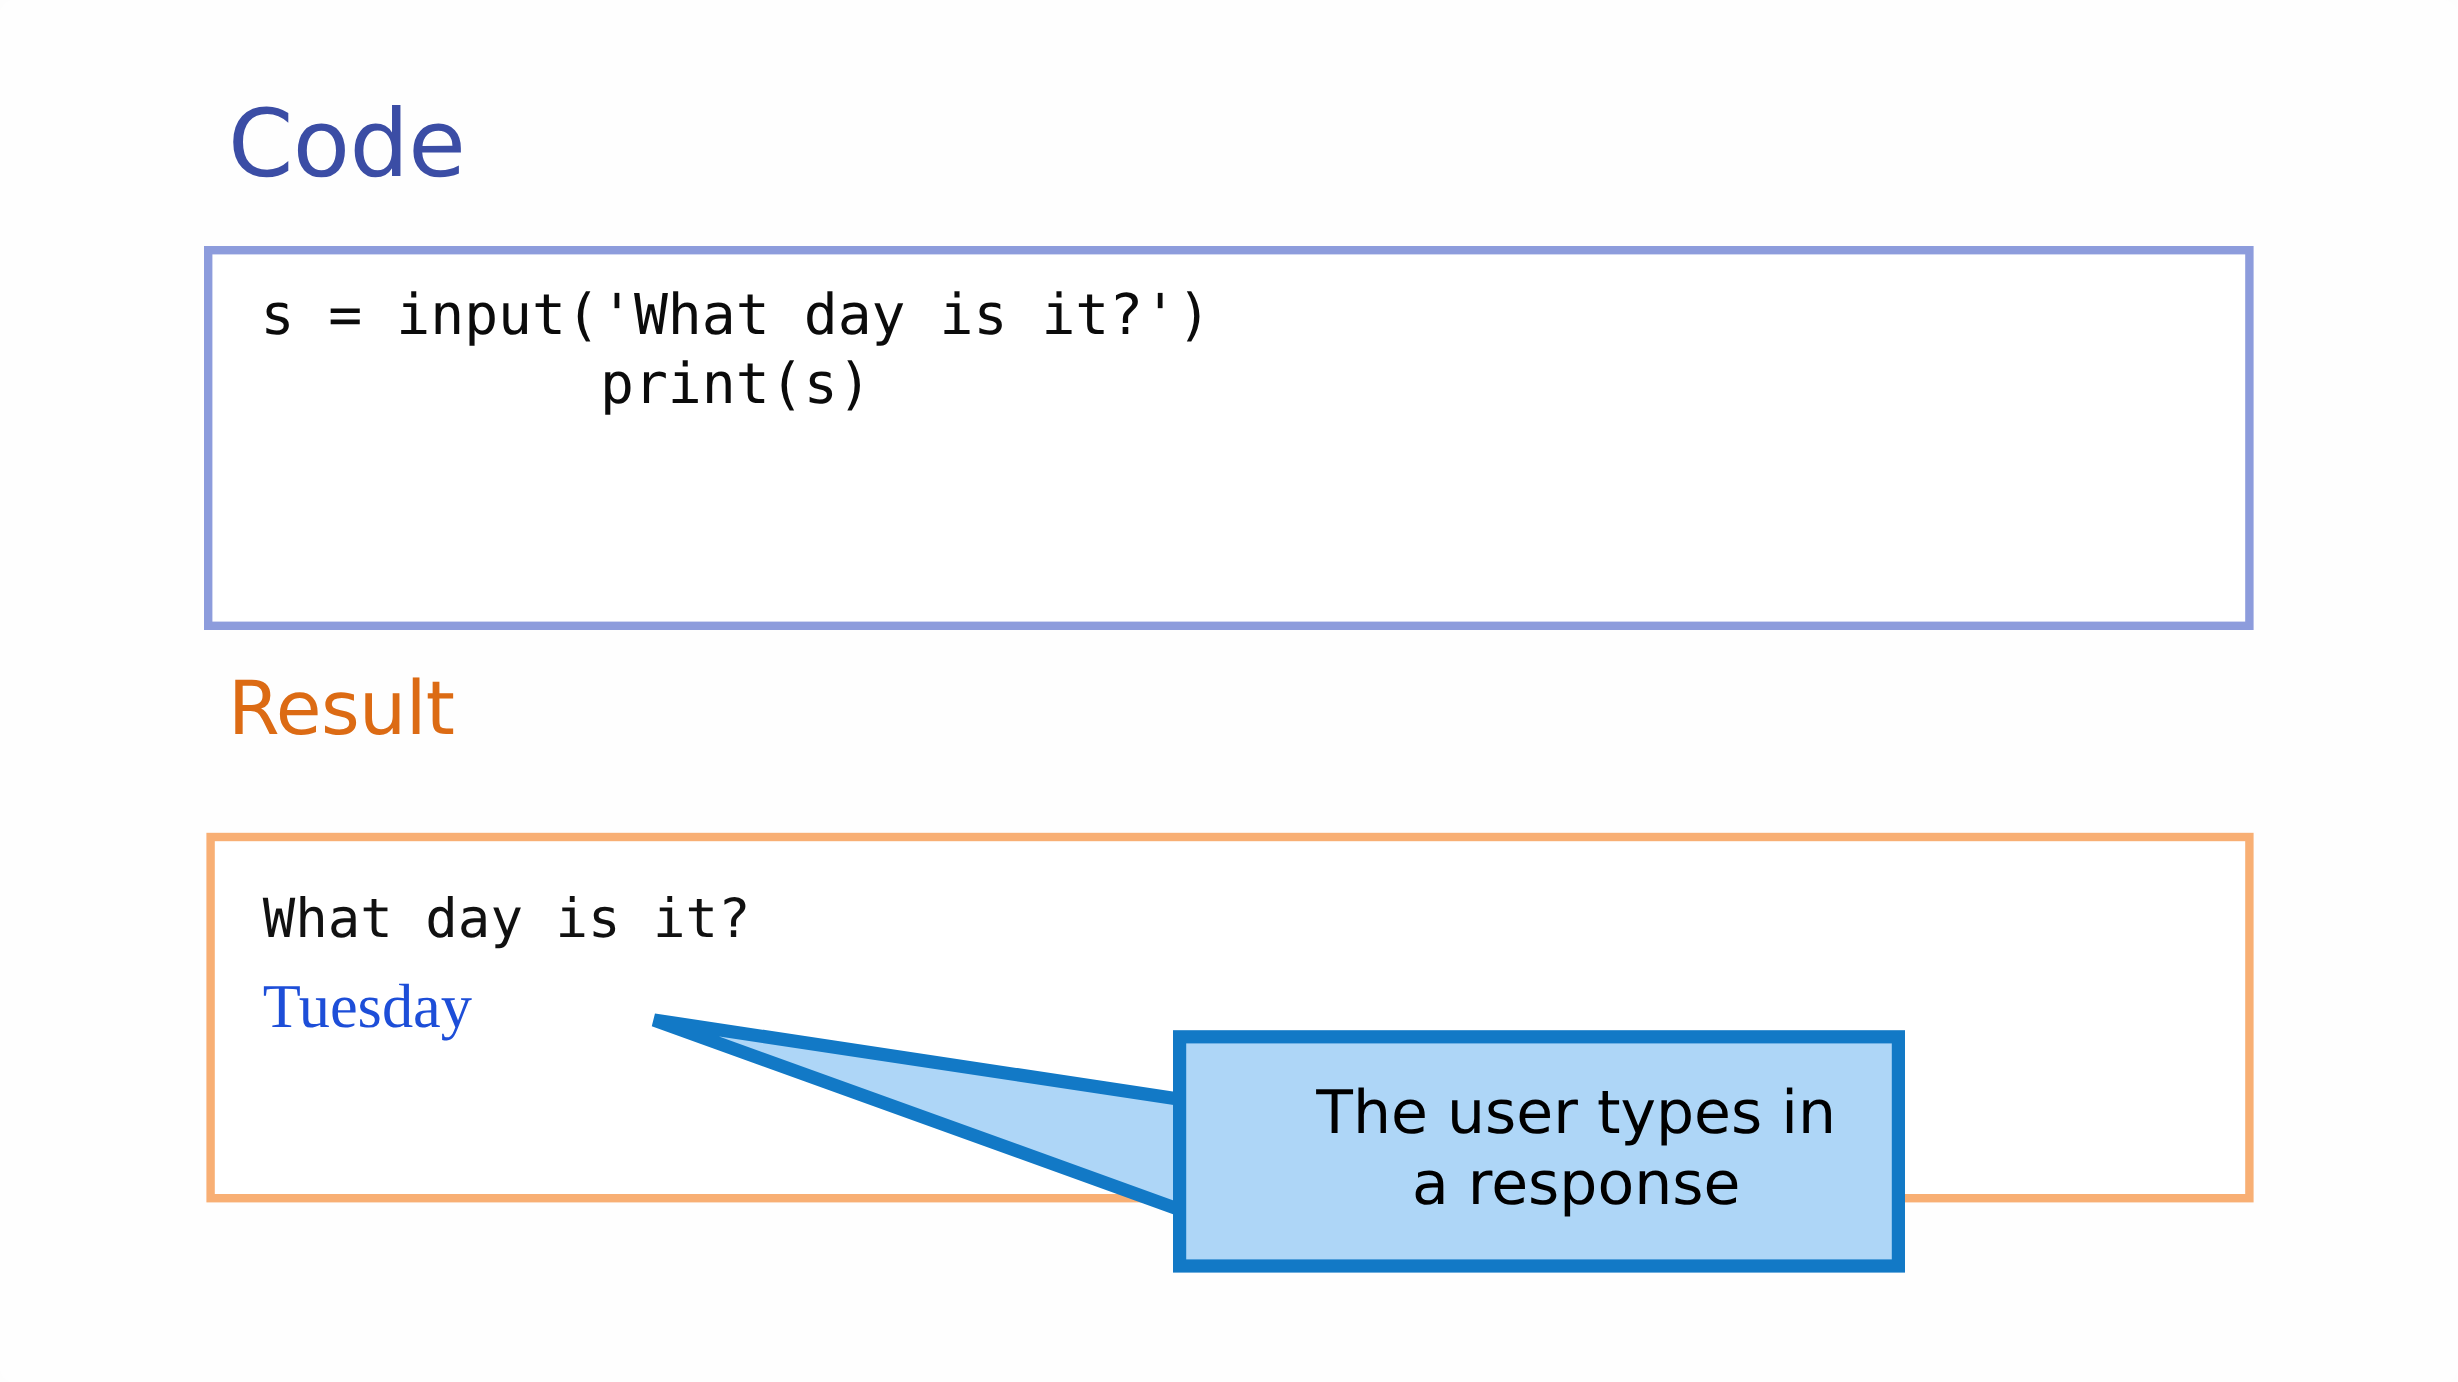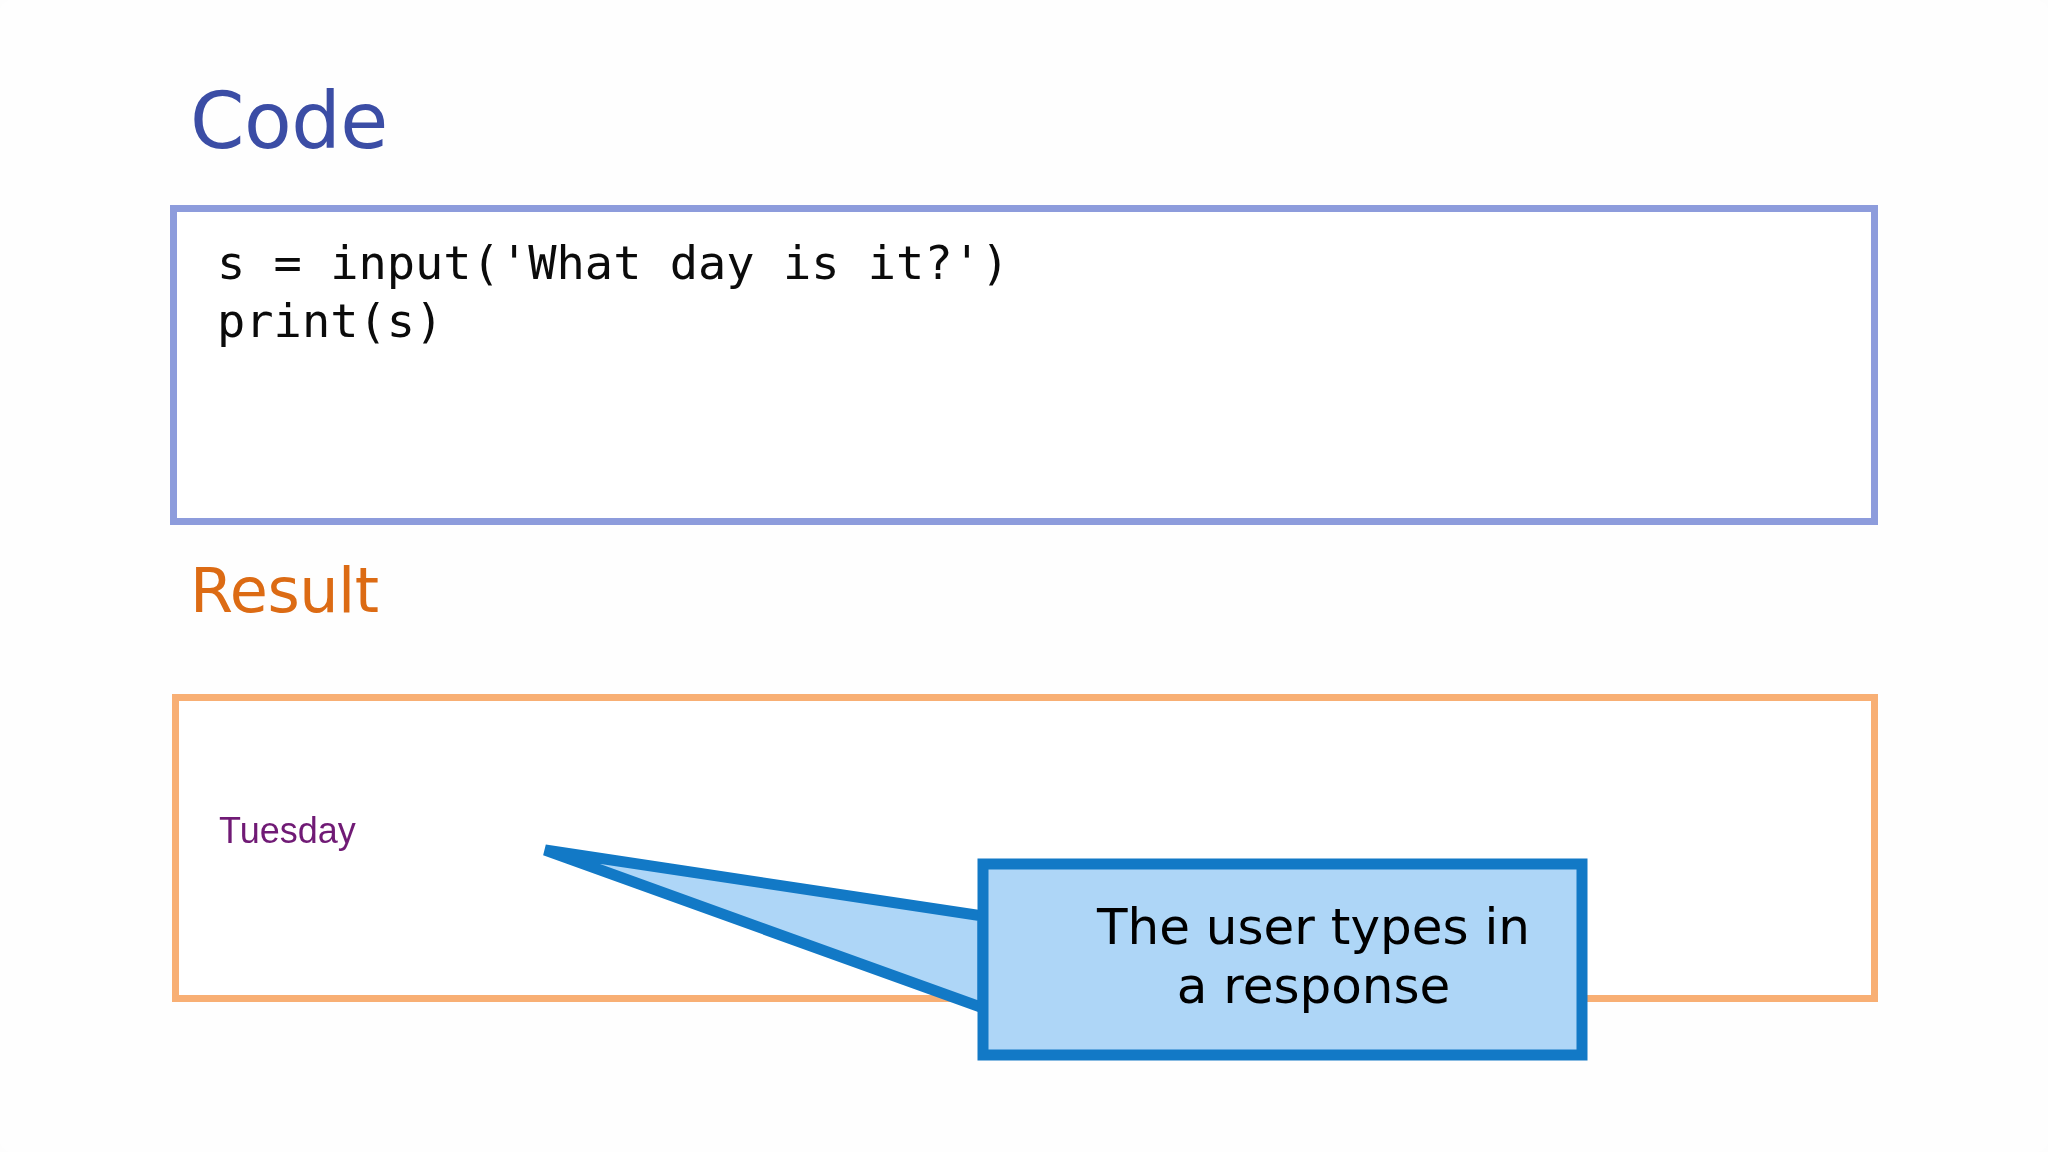--- a/index.html
+++ b/index.html
@@ -51,20 +51,21 @@
     position: absolute;
     background: #FFFFFF;
     box-sizing: border-box;
   }
   .panel-code {
     left: 170px;
     top: 205px;
     width: 1708px;
     height: 320px;
     border: 7px solid #8D9CDC;
+    text-align: center;
   }
   .panel-result {
     left: 172px;
     top: 694px;
     width: 1706px;
     height: 308px;
     border: 7px solid #F8AF74;
   }
 
   .code-text {
@@ -86,24 +87,24 @@
     font-family: "DejaVu Sans Mono", monospace;
     font-size: 45px;
     line-height: 1.2;
     color: #111111;
     white-space: pre;
   }
   .result-line-answer {
     position: absolute;
     left: 40px;
     top: 108px;
-    font-family: Liberation Sans, sans-serif;
-    font-size: 36px;
+    font-family: Liberation Serif, serif;
+    font-size: 52px;
     line-height: 1.2;
-    color: #701a75;
+    color: #1d4ed8;
     white-space: pre;
   }
 
   
   .callout-wrap {
     position: absolute;
     left: 520px;
     top: 820px;
     width: 1100px;
     height: 270px;
@@ -136,20 +137,21 @@
   <div class="heading heading-code">Code</div>
 
   <div class="panel panel-code">
     <div class="code-text">s = input('What day is it?')
 print(s)</div>
   </div>
 
   <div class="heading heading-result">Result</div>
 
   <div class="panel panel-result">
+    <div class="result-line-prompt">What day is it?</div>
     <div class="result-line-answer">Tuesday</div>
   </div>
 
   <div class="callout-wrap">
     <svg viewBox="0 0 1100 270" xmlns="http://www.w3.org/2000/svg">
 
       <polygon points="25,30 463,96 463,188" fill="#AED6F7" stroke="#1279C6" stroke-width="11" stroke-linejoin="miter"></polygon>
 
       <rect x="463" y="44" width="599" height="191" fill="#AED6F7" stroke="#1279C6" stroke-width="11"></rect>
     </svg>

